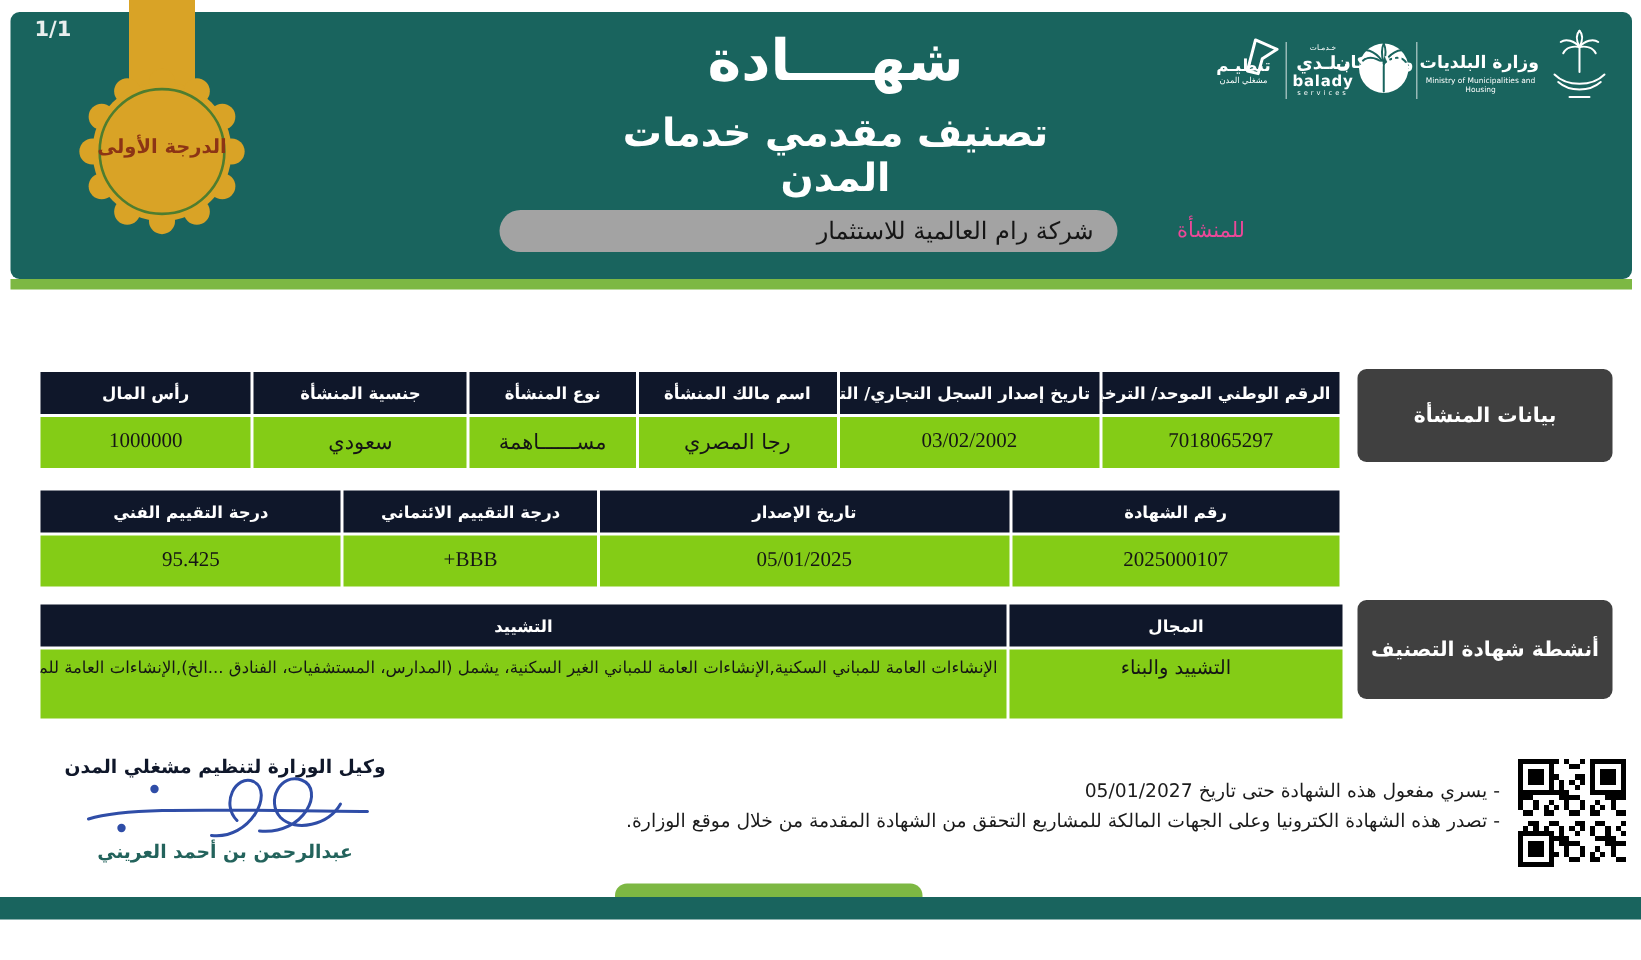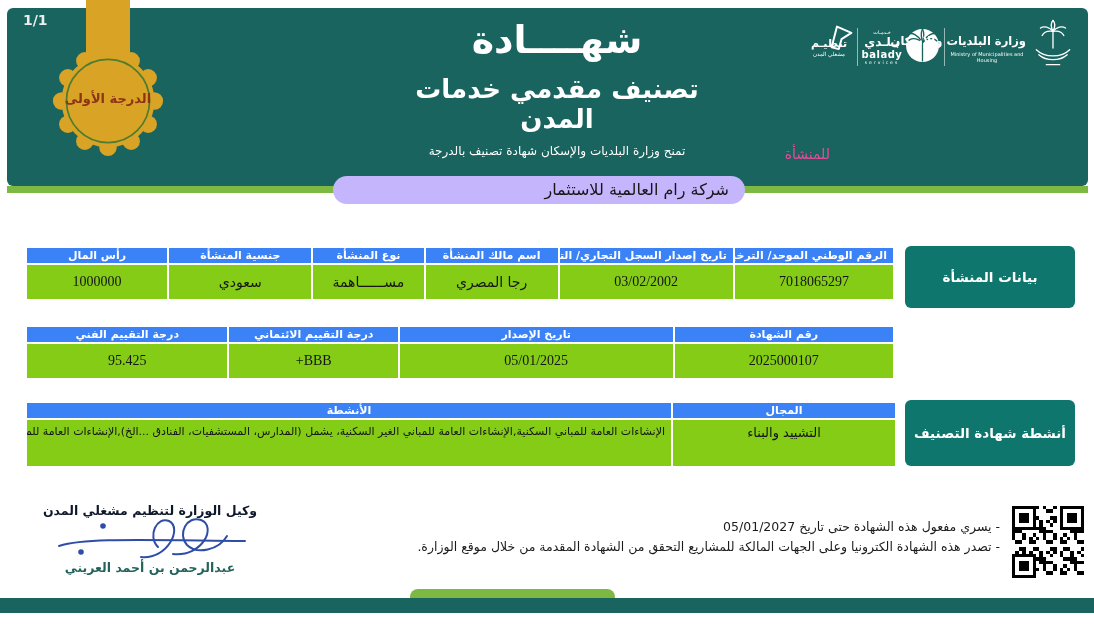--- a/index.html
+++ b/index.html
@@ -22,22 +22,22 @@
                  color:#8C3415; font-size:13px; font-weight:bold; direction:rtl; }
 
   
   .title-block { position:absolute; left:397px; top:20px; width:320px; text-align:center; color:#ffffff; direction:rtl; }
   .title-main { font-size:38px; font-weight:bold; line-height:1.1; }
   .title-sub  { font-size:26px; font-weight:bold; margin-top:12px; }
   .title-tag  { font-size:12px; margin-top:10px; }
 
   
   .entity-pill { position:absolute; left:333px; top:140px; width:412px; height:28px;
-                 background:#c4b5fd; border-radius:14px; direction:rtl;
-                 line-height:28px; padding:0 16px; color:#161616; font-size:16px; text-align:right;margin-top:36px; }
+                 background:#a3a3a3; border-radius:14px; direction:rtl;
+                 line-height:28px; padding:0 16px; color:#161616; font-size:16px; text-align:right; }
   .entity-label { position:absolute; left:760px; top:146px; width:70px; color:#ec4899; font-size:14px; direction:rtl; }
 
   
   .logo-divider { position:absolute; top:28px; width:1px; height:38px; background:rgba(255,255,255,.55); }
   .tanzim-glyph { position:absolute; left:828px; top:23px; width:27px; height:31px; }
   .tanzim-text  { position:absolute; left:790px; top:37px; width:40px; text-align:center; color:#fff; direction:rtl;margin-left:19px; }
   .tanzim-text .l1 { font-size:11px; font-weight:bold; }
   .tanzim-text .l2 { font-size:5.5px; margin-top:1px; }
   .balady-text { position:absolute; left:860px; top:29px; width:44px; text-align:center; color:#fff; }
   .balady-text .ar-sm { font-size:5px; direction:rtl; }
@@ -45,29 +45,29 @@
   .balady-text .lat   { font-size:10px; font-weight:bold; letter-spacing:.5px; }
   .balady-text .lat-sm{ font-size:4.5px; letter-spacing:2px; }
   .balady-palm { position:absolute; left:904px; top:27px; width:37px; height:37px; }
   .ministry-text { position:absolute; left:948px; top:34px; width:78px; text-align:center; color:#fff; }
   .ministry-text .ar { font-size:11.5px; font-weight:bold; direction:rtl; white-space:nowrap; }
   .ministry-text .en { font-size:5px; margin-top:3px; }
   .ministry-emblem { position:absolute; left:1028px; top:18px; width:50px; height:58px; }
 
   
   table.dtable { position:absolute; left:25px; width:870px; border-collapse:separate; border-spacing:2px; direction:rtl; table-layout:fixed; }
-  table.dtable th { background:#3b82f6; color:#ffffff; font-size:11px; font-weight:bold;
-                    height:15px; padding:0 6px; text-align:center; white-space:nowrap; overflow:hidden; }
+  table.dtable th { background:#0f172a; color:#ffffff; font-size:11px; font-weight:bold;
+                    height:28px; padding:0 6px; text-align:center; white-space:nowrap; overflow:hidden; }
   table.dtable td { background:#84cc16; color:#151515; font-size:14px; text-align:center;
                     height:34px; padding:0 6px; white-space:nowrap; overflow:hidden; }
   td.num { font-family:"Liberation Serif", serif; font-size:16px; }
   #table-activities td { height:46px; vertical-align:top; padding-top:5px; font-size:11px; }
   #table-activities td.num-like { font-size:13px; }
 
-  .side-box { position:absolute; left:905px; width:170px; background:#0f766e; color:#ffffff;
+  .side-box { position:absolute; left:905px; width:170px; background:#404040; color:#ffffff;
               border-radius:6px; display:flex; align-items:center; justify-content:center;
               font-size:13.5px; font-weight:bold; direction:rtl; text-align:center; }
 
   
   .sig-title { position:absolute; left:40px; top:503px; width:220px; text-align:center;
                color:#0f172a; font-size:12.5px; font-weight:bold; direction:rtl; }
   .sig-scribble { position:absolute; left:45px; top:514px; width:210px; height:50px; }
   .sig-name  { position:absolute; left:40px; top:560px; width:220px; text-align:center;
                color:#23635C; font-size:12.5px; font-weight:bold; direction:rtl; }
 
@@ -227,21 +227,21 @@
     </table>
 
   <table class="dtable" id="table-activities" style="top:401px;">
     <colgroup>
         <col style="width:222px">
         <col style="width:644px">
       </colgroup>
     <tbody>
         <tr>
       <th>المجال</th>
-      <th>الأنشطة</th>
+      <th>التشييد</th>
     </tr>
     <tr>
       <td class="num-like">التشييد والبناء</td>
       <td>الإنشاءات العامة للمباني السكنية,الإنشاءات العامة للمباني الغير السكنية، يشمل (المدارس، المستشفيات، الفنادق ...الخ),الإنشاءات العامة للمباني الحكومية</td>
     </tr>
   </tbody>
     </table>
   <div class="side-box" style="top:400px; height:66px;">أنشطة شهادة التصنيف</div>
 
   <div class="sig-title">وكيل الوزارة لتنظيم مشغلي المدن</div>

